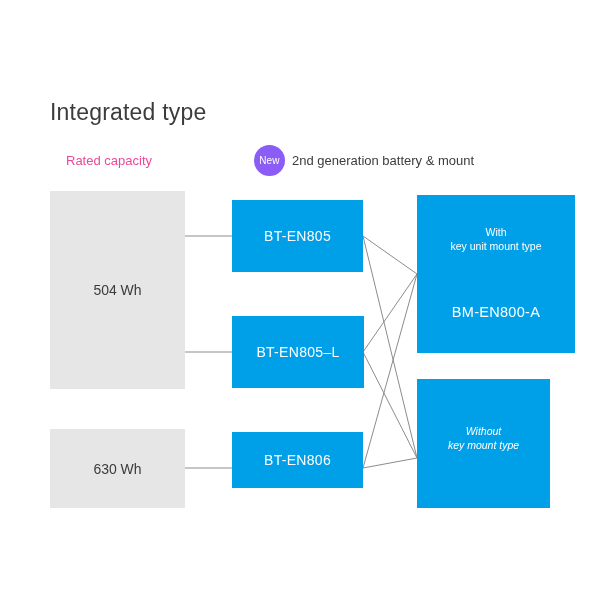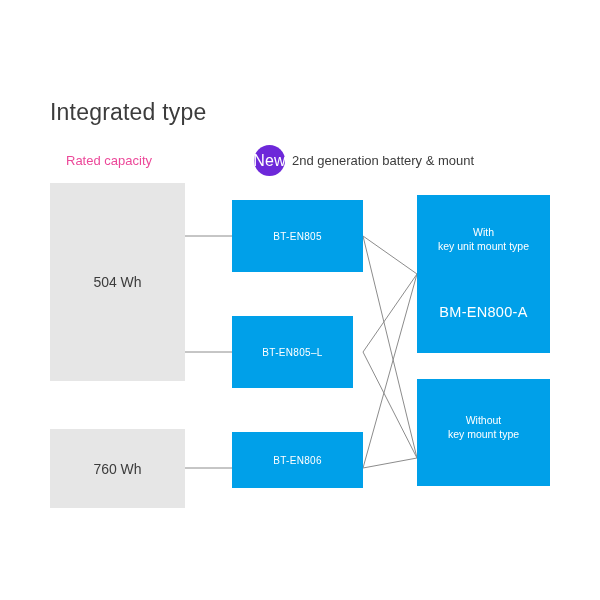--- a/index.html
+++ b/index.html
@@ -37,23 +37,23 @@
     font-size: 13px;
     color: #ec4899;
   }
   #new-badge {
     position: absolute;
     left: 254px;
     top: 145px;
     width: 31px;
     height: 31px;
     border-radius: 50%;
-    background: #6d28d9;
+    background: #8b5cf6;
     color: #ffffff;
-    font-size: 16px;
+    font-size: 10px;
     display: flex;
     align-items: center;
     justify-content: center;
     letter-spacing: 0.2px;
   }
   #gen-label {
     position: absolute;
     left: 292px;
     top: 153px;
     font-size: 13px;
@@ -72,21 +72,21 @@
   .gray-box {
     background: #e6e6e6;
     color: #3c3c3c;
     font-size: 14px;
   }
   .blue-box {
     background: #00a0e9;
     color: #ffffff;
   }
   .batt-label {
-    font-size: 10px;
+    font-size: 14px;
     letter-spacing: 0.3px;
   }
   .mount-sub {
     font-size: 10.5px;
     line-height: 14px;
     margin-bottom: 12px;
   }
   .mount-code {
     font-size: 14.5px;
     line-height: 22px;
@@ -122,48 +122,48 @@
     <path d="M185,468 L232,468" stroke="#8c8c8c" stroke-width="1" fill="none"></path>
 
     <path d="M363,236 L417,274" stroke="#8c8c8c" stroke-width="1" fill="none"></path>
     <path d="M363,236 L417,458" stroke="#8c8c8c" stroke-width="1" fill="none"></path>
     <path d="M363,352 L417,274" stroke="#8c8c8c" stroke-width="1" fill="none"></path>
     <path d="M363,352 L417,458" stroke="#8c8c8c" stroke-width="1" fill="none"></path>
     <path d="M363,468 L417,274" stroke="#8c8c8c" stroke-width="1" fill="none"></path>
     <path d="M363,468 L417,458" stroke="#8c8c8c" stroke-width="1" fill="none"></path>
   </svg>
 
-  <div class="box gray-box" style="left:50px; top:183px; width:135px; height:198px;">
+  <div class="box gray-box" style="left:50px; top:191px; width:135px; height:198px;">
     <span>504 Wh</span>
   </div>
 
   <div class="box gray-box" style="left:50px; top:429px; width:135px; height:79px;">
-    <span>760 Wh</span>
+    <span>630 Wh</span>
   </div>
 
   <div class="box blue-box" style="left:232px; top:200px; width:131px; height:72px;">
     <span class="batt-label">BT-EN805</span>
   </div>
 
-  <div class="box blue-box" style="left:232px; top:316px; width:121px; height:72px;">
+  <div class="box blue-box" style="left:232px; top:316px; width:132px; height:72px;">
     <span class="batt-label">BT-EN805–L</span>
   </div>
 
   <div class="box blue-box" style="left:232px; top:432px; width:131px; height:56px;">
     <span class="batt-label">BT-EN806</span>
   </div>
 
-  <div class="box blue-box" style="left:417px; top:195px; width:133px; height:158px;">
+  <div class="box blue-box" style="left:417px; top:195px; width:158px; height:158px;">
     <div class="mount-sub">
       <div>With</div>
       <div>key unit mount type</div>
     </div>
     <div class="mount-code">BM-EN800-A</div>
   </div>
 
-  <div class="box blue-box" style="left:417px; top:379px; width:133px; height:107px;">
+  <div class="box blue-box" style="left:417px; top:379px; width:133px; height:129px;font-style:italic;">
     <div class="mount-sub">
       <div>Without</div>
       <div>key mount type</div>
     </div>
   </div>
 
 </div>
 
 </body></html>

